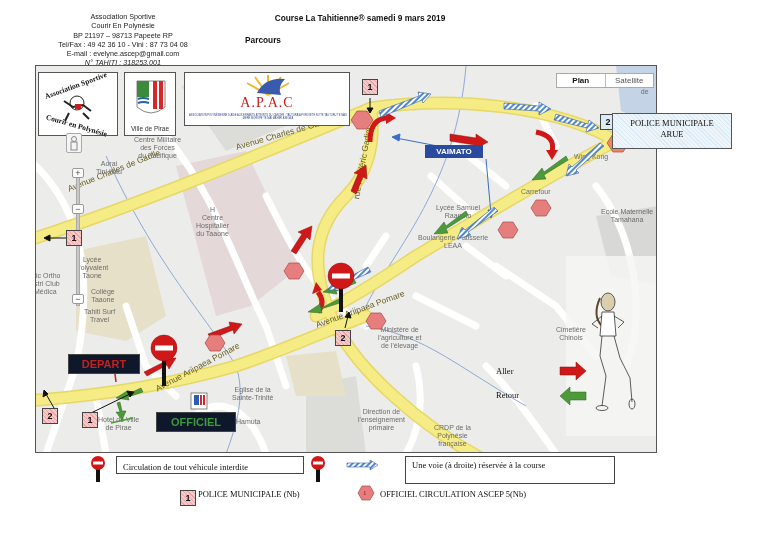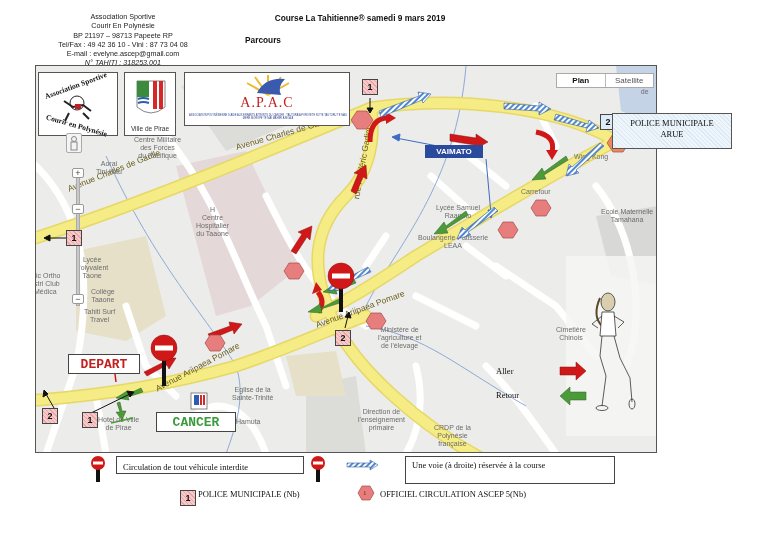--- a/index.html
+++ b/index.html
@@ -32,21 +32,21 @@
   .map-type .plan { font-weight: bold; border-right: 1px solid #bbb; color: #111; }
   .map-type .sat { color: #555; }
   .pegman { position: absolute; left: 30px; top: 67px; width: 16px; height: 20px; border: 1px solid #aaa; background: #f4f4f4; border-radius: 2px; }
   .zoom-btn { position: absolute; width: 12px; height: 10px; border: 1px solid #999; background: #fff; font-size: 9px; line-height: 8px; text-align: center; color: #444; border-radius: 2px; }
   .zoom-track { position: absolute; left: 40px; top: 130px; width: 4px; height: 110px; background: #c8c8c8; border: 1px solid #aaa; }
 
   .pm-box { position: absolute; width: 16px; height: 16px; border: 1px solid #444; font-weight: bold; font-size: 9px; display: flex; align-items: center; justify-content: center;
             background: repeating-linear-gradient(45deg, #f7c9c9 0 2px, #e9a5a5 2px 3px); color: #111; }
   .pm-box.blue { background: #dcebf7; }
 
-  .callout { position: absolute; background: #ffffff; border: 1px solid #444; font-weight: bold; font-size: 13px; display: flex; align-items: center; justify-content: center; font-family: Liberation Mono, monospace; }
+  .callout { position: absolute; background: #0f172a; border: 1px solid #444; font-weight: bold; font-size: 11px; display: flex; align-items: center; justify-content: center; }
   .depart { left: 32px; top: 288px; width: 72px; height: 20px; color: #c32020; }
   .arrivee { left: 120px; top: 346px; width: 80px; height: 20px; color: #3b9a3b; }
 
   .police-callout { position: absolute; left: 612px; top: 113px; width: 120px; height: 36px; border: 1px solid #555; background: repeating-linear-gradient(45deg, #eef6fb 0 2px, #dbeaf4 2px 3px);
                     font-family: "Liberation Serif", serif; font-size: 8.5px; text-align: center; line-height: 11px; padding-top: 4px; }
 
   .vaimato { position: absolute; left: 448px; top: 145px; width: 58px; height: 13px; background: #2a4a9e; color: #fff; font-weight: bold; font-size: 8px; display: flex; align-items: center; justify-content: center; }
 
   .legend-sens { position: absolute; font-family: "Liberation Serif", serif; font-size: 8.5px; color: #111; }
 
@@ -337,21 +337,21 @@
   <div class="pm-box" style="left:326px; top:13px;">1</div>
   <div class="pm-box" style="left:30px; top:164px;">1</div>
   <div class="pm-box blue" style="left:564px; top:48px; background:#dcebf7;">2</div>
   <div class="pm-box" style="left:299px; top:264px;">2</div>
   <div class="pm-box" style="left:6px; top:342px;">2</div>
   <div class="pm-box" style="left:46px; top:346px;">1</div>
 
   <div class="vaimato" style="left:389px; top:79px;">VAIMATO</div>
 
   <div class="callout depart">DEPART</div>
-  <div class="callout arrivee">CANCER</div>
+  <div class="callout arrivee">OFFICIEL</div>
 
   <div class="legend-sens" style="left:460px; top:300px;">Aller</div>
   <div class="legend-sens" style="left:460px; top:324px;">Retour</div>
 </div>
 
 <div class="police-callout">
   <div>POLICE MUNICIPALE</div>
   <div>ARUE</div>
 </div>
 

